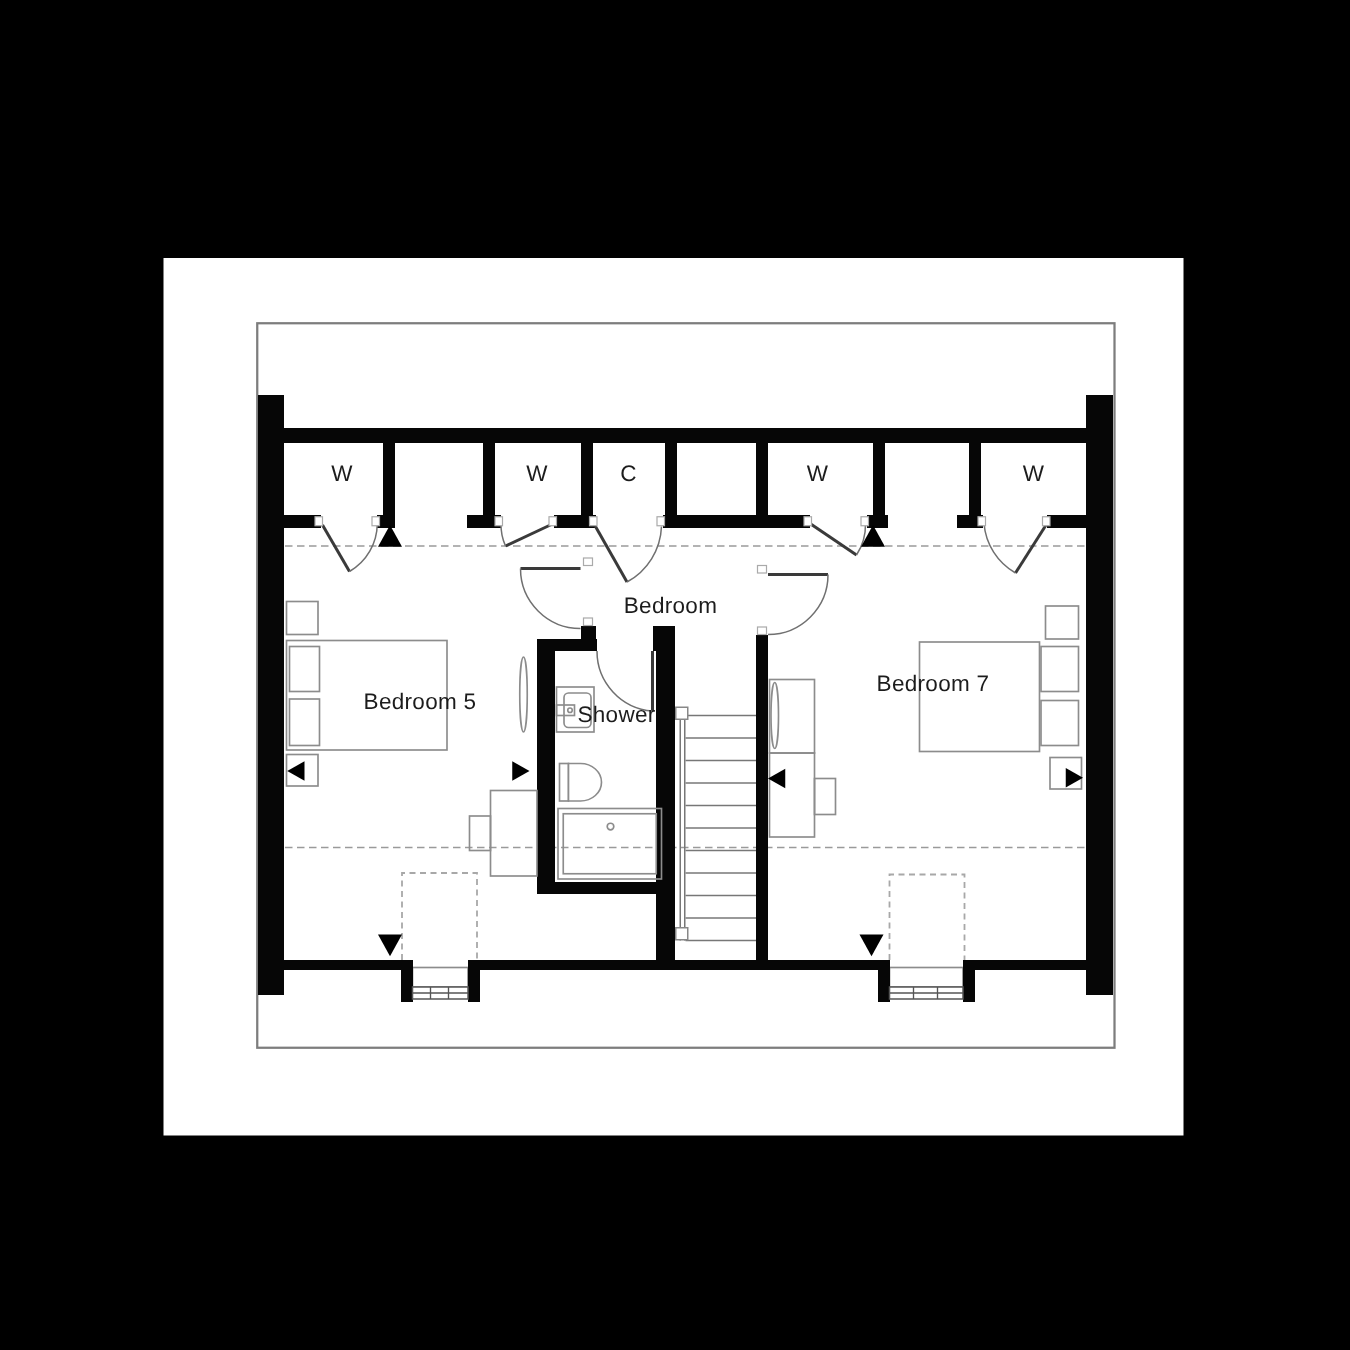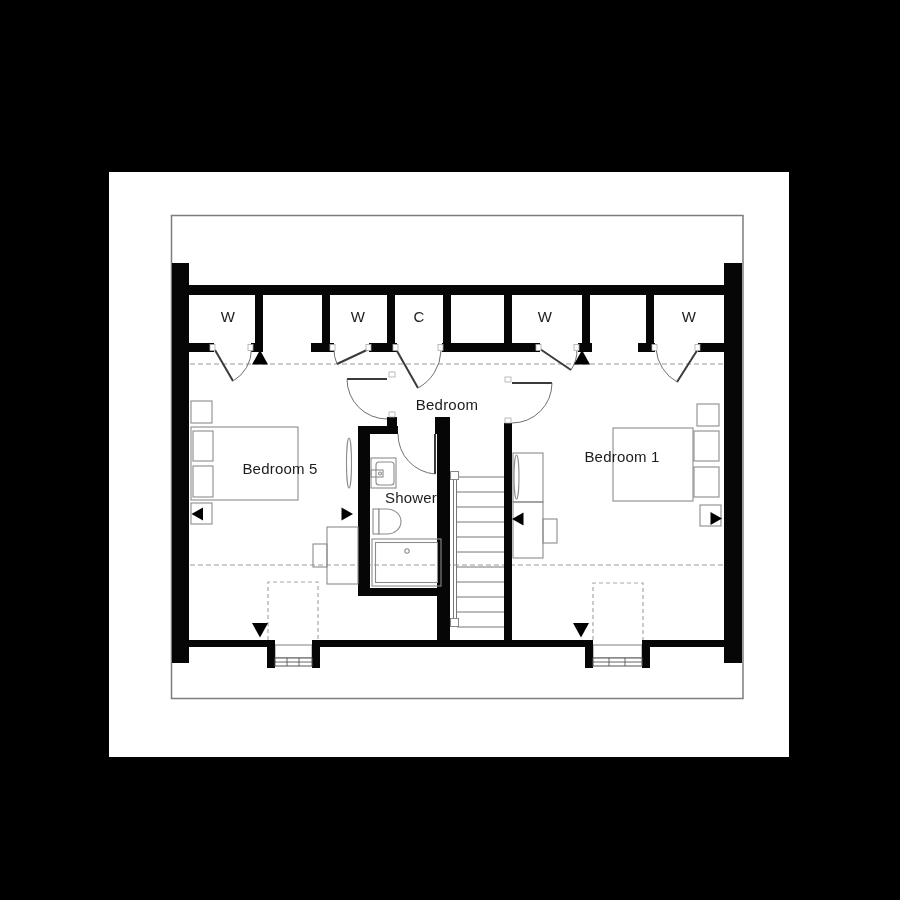--- a/index.html
+++ b/index.html
@@ -226,17 +226,17 @@
     </g>
   </svg>
 
   <div class="label" style="left:228px;top:316px">W</div>
   <div class="label" style="left:358px;top:316px">W</div>
   <div class="label" style="left:419px;top:316px">C</div>
   <div class="label" style="left:545px;top:316px">W</div>
   <div class="label" style="left:689px;top:316px">W</div>
 
   <div class="label" style="left:447px;top:404px">Bedroom</div>
-  <div class="label" style="left:411px;top:497px">Shower</div>
+  <div class="label" style="left:411px;top:477px">Shower</div>
   <div class="label" style="left:280px;top:468px">Bedroom 5</div>
-  <div class="label" style="left:622px;top:456px">Bedroom 1</div>
+  <div class="label" style="left:622px;top:456px">Bedroom 7</div>
 
 </div>
 
 </body></html>

